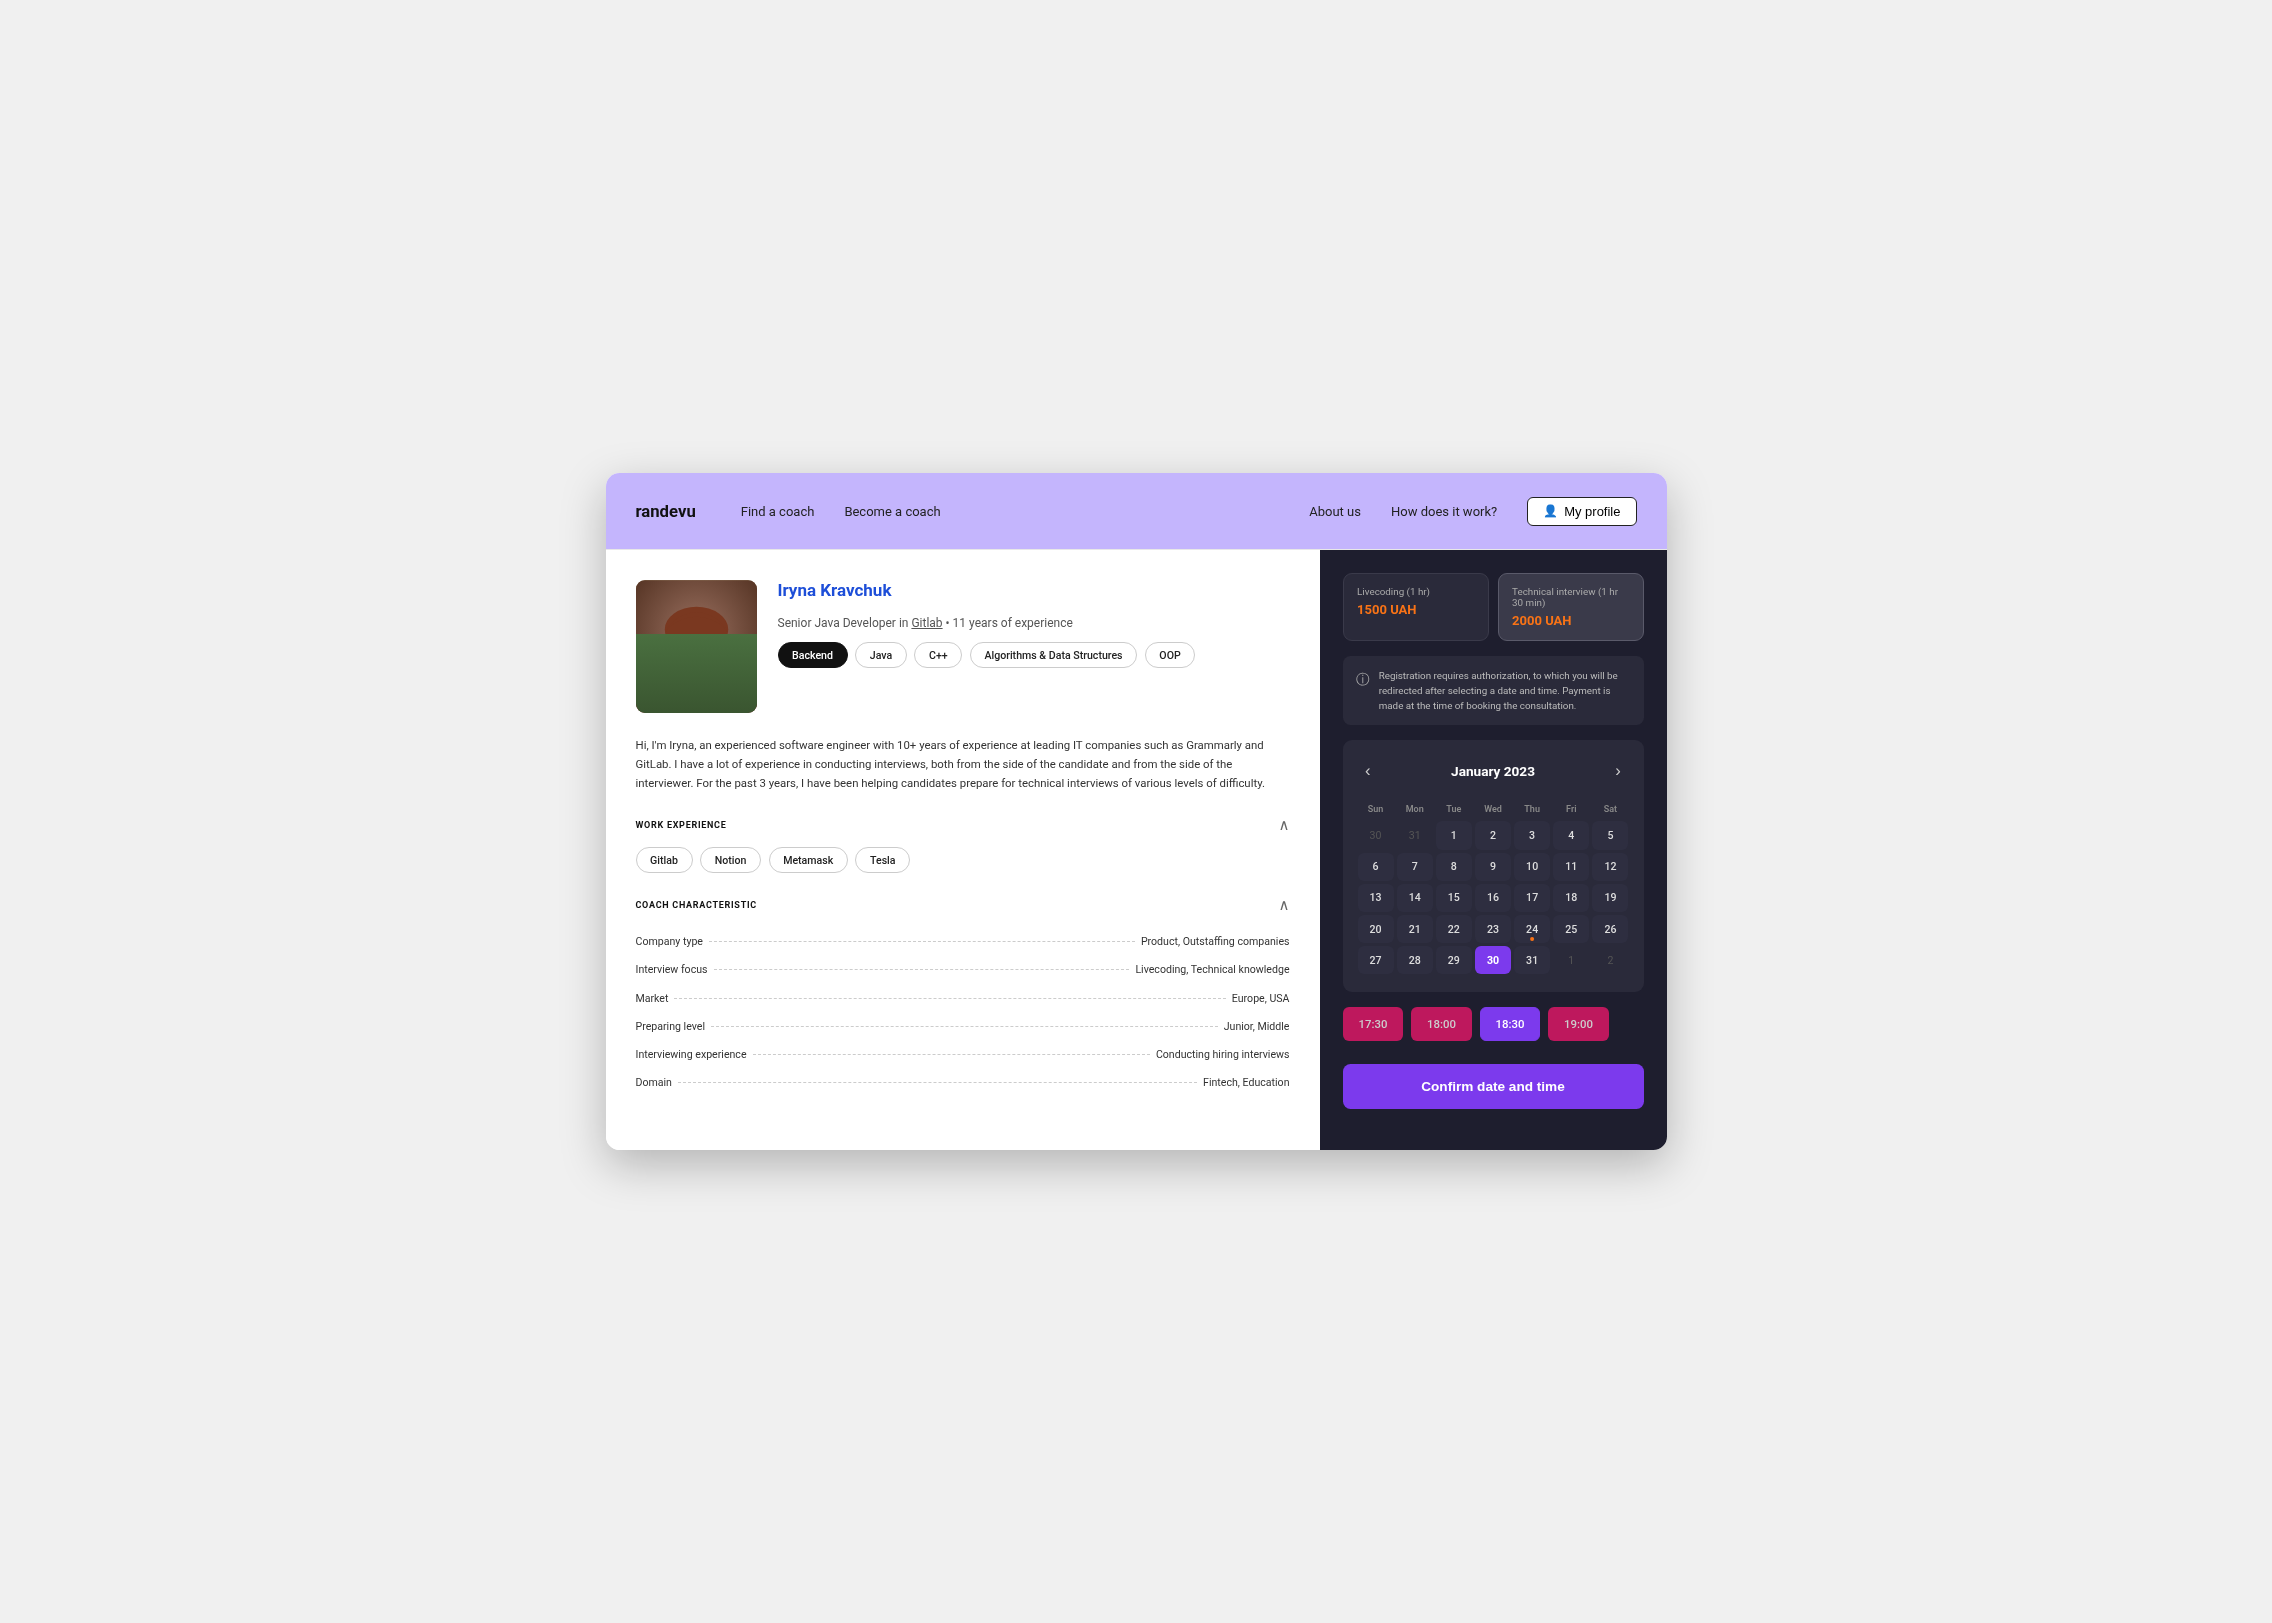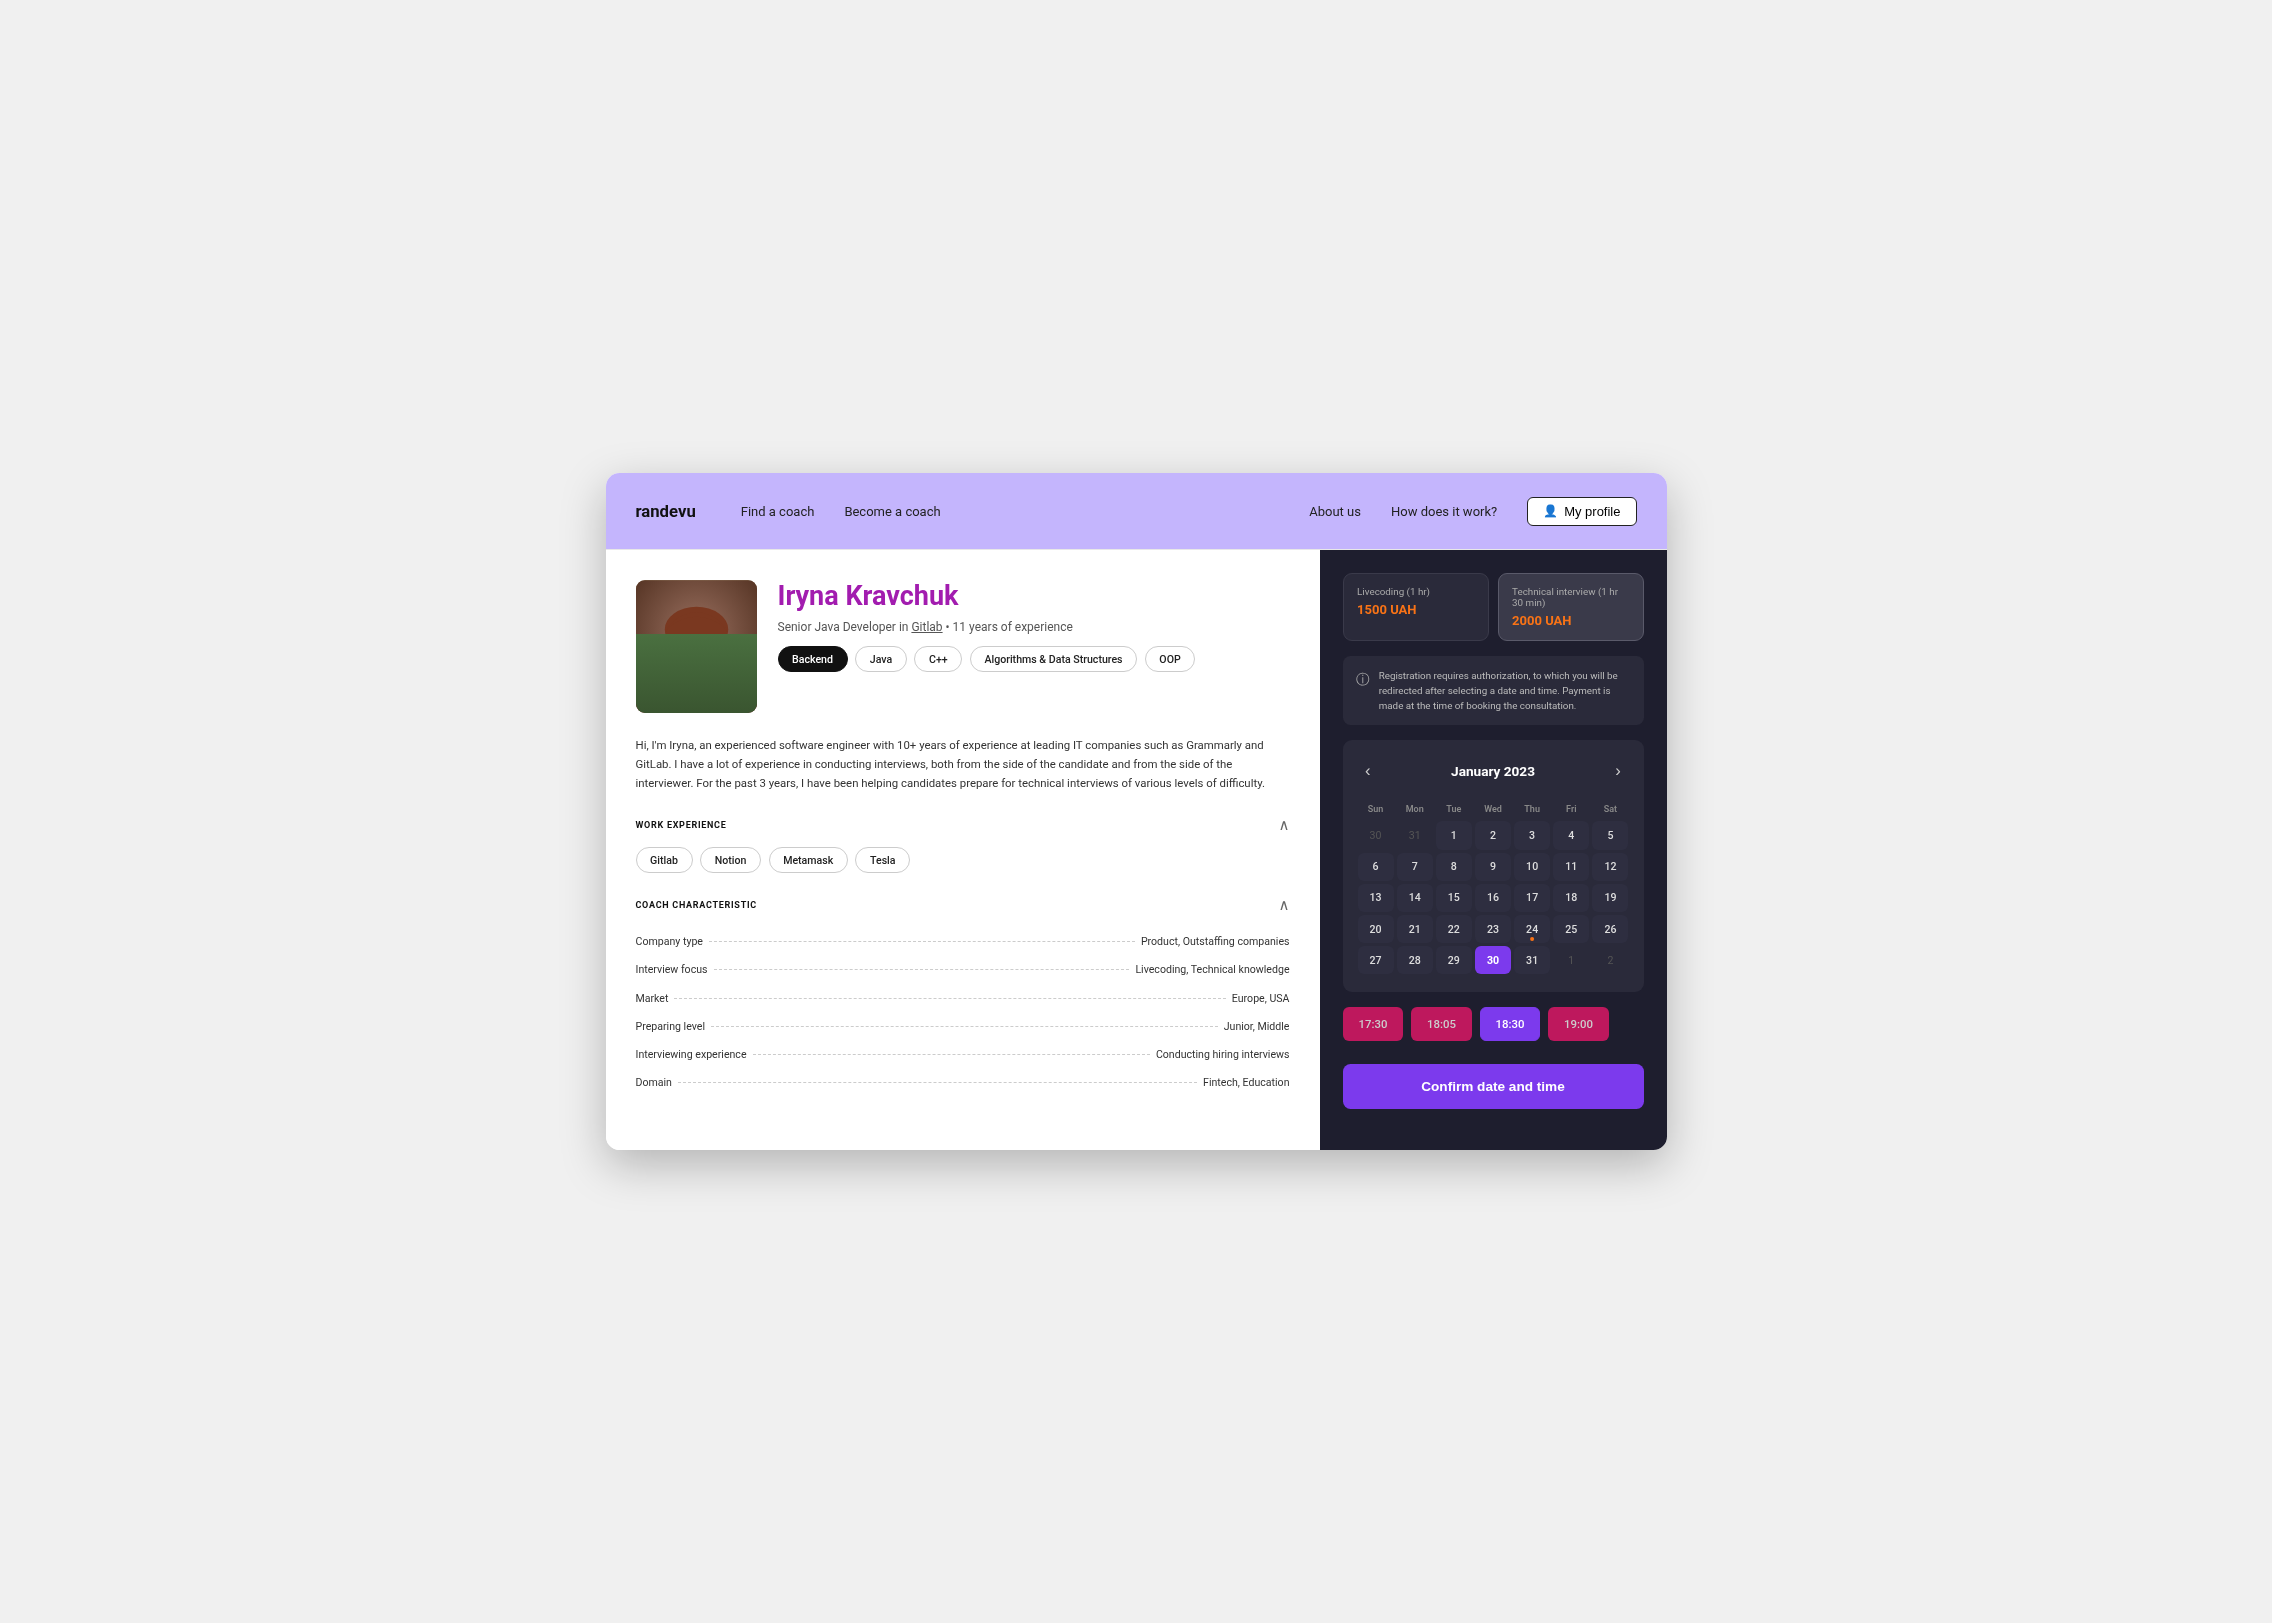--- a/index.html
+++ b/index.html
@@ -78,24 +78,24 @@
       overflow-y: auto;
     }
     .profile-header {
       display: flex;
       align-items: flex-start;
       gap: 21px;
       margin-bottom: 23px;
     }
     .profile-info { flex: 1; }
     .profile-name {
-      font-size: 27px;
-      font-weight: 700;
-      color: #a21caf;
-      margin-bottom: 8px;
+      font-size: 17px;
+      font-weight: 700;
+      color: #1d4ed8;
+      margin-bottom: 16px;
     }
     .profile-subtitle {
       font-size: 12px;
       color: #555;
       margin-bottom: 12px;
     }
     .tags {
       display: flex;
       flex-wrap: wrap;
       gap: 7.6px;
@@ -556,21 +556,21 @@
             <div class="cal-day available">29</div>
             <div class="cal-day selected">30</div>
             <div class="cal-day available">31</div>
             <div class="cal-day other-month">1</div>
             <div class="cal-day other-month">2</div>
           </div>
       </div>
 
       <div class="time-slots" id="time-slots">
           <div class="time-slot">17:30</div>
-          <div class="time-slot">18:05</div>
+          <div class="time-slot">18:00</div>
           <div class="time-slot selected">18:30</div>
           <div class="time-slot">19:00</div>
         </div>
 
       <button class="confirm-btn">Confirm date and time</button>
     </div>
   </div>
 </div>
 
 

